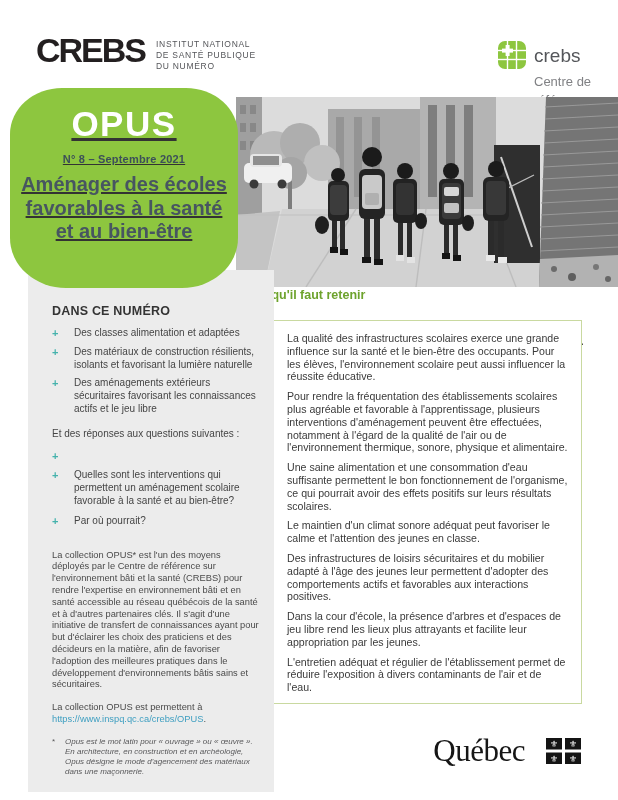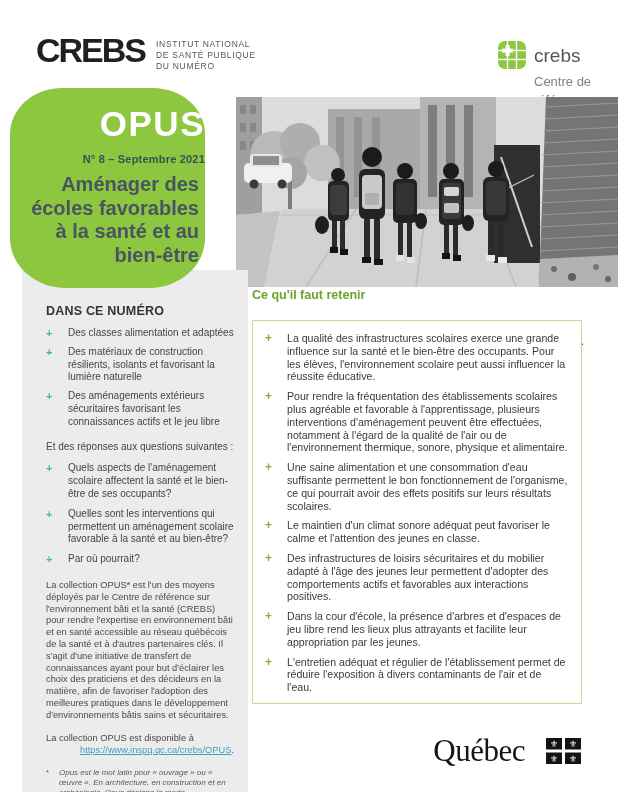--- a/index.html
+++ b/index.html
@@ -18,45 +18,45 @@
   
   .header-inspq{position:absolute;left:36px;top:36px;display:flex;gap:11px;}
   .inspq-word{font-size:34px;font-weight:bold;letter-spacing:-2px;color:#231f20;line-height:0.85;}
   .inspq-sub{margin-top:3px;font-size:8.5px;letter-spacing:0.7px;color:#55565a;line-height:1.32;}
   .header-crebs{position:absolute;left:497px;top:40px;width:112px;}
   .crebs-top{display:flex;align-items:center;gap:7px;}
   .crebs-word{font-size:19px;color:#54565a;line-height:1;}
   .crebs-tag{margin-top:3px;margin-left:37px;font-size:13px;color:#808184;line-height:1.35;}
   
   .blob{
-    position:absolute;left:10px;top:88px;width:195px;height:200px;z-index:3;
+    position:absolute;left:10px;top:88px;width:228px;height:200px;z-index:3;
     background:var(--green);border-radius:52px 52px 56px 56px / 46px 46px 50px 50px;
-    text-align:right;padding-top:16px;
+    text-align:center;padding-top:16px;text-decoration:underline;
   }
   .opus{font-size:35px;font-weight:bold;color:#ffffff;letter-spacing:1.5px;}
   .issue{margin-top:9px;font-size:11px;font-weight:bold;color:#3c4f59;letter-spacing:0.2px;}
   .blob-title{margin-top:8px;font-size:20px;font-weight:bold;color:var(--slate);line-height:1.18;padding:0 6px;}
   
   .photo{position:absolute;left:236px;top:97px;width:382px;height:190px;z-index:1;}
   
   .sidebar{
-    position:absolute;left:22px;top:270px;width:226px;height:522px;z-index:2;
+    position:absolute;left:28px;top:270px;width:246px;height:522px;z-index:2;
     background:#ececec;padding:34px 14px 0 24px;overflow:hidden;
   }
   .sidebar h2{font-size:12.5px;font-weight:bold;color:#343434;letter-spacing:0.2px;}
   .bullet-row{display:flex;}
   .plus{flex:0 0 22px;font-weight:bold;line-height:inherit;}
   .sidebar .plus{color:var(--teal);font-size:11px;line-height:12.8px;}
   .sidebar .btxt{font-size:10px;line-height:12.8px;color:#454545;}
   .toc{margin-top:9px;display:flex;flex-direction:column;gap:6px;}
   .q-intro{margin-top:12px;font-size:10px;line-height:12.8px;color:#454545;}
   .questions{margin-top:9px;display:flex;flex-direction:column;gap:7px;}
-  .about{margin-top:14px;font-size:9.3px;line-height:11.8px;color:#4a4a4a;}
+  .about{margin-top:22px;font-size:9.3px;line-height:11.8px;color:#4a4a4a;}
   .avail{margin-top:10px;font-size:9.3px;line-height:12px;color:#4a4a4a;}
-  .link{color:var(--link);text-decoration:underline;cursor:pointer;margin-left:34px;}
+  .link{color:var(--link);cursor:pointer;}
   .footnote{margin-top:12px;display:flex;font-size:8px;line-height:10px;color:#58585a;font-style:italic;padding-right:2px;}
   .fn-marker{flex:0 0 13px;font-style:normal;}
   
   .credit{position:absolute;right:34px;top:289px;font-size:13px;color:#404040;margin-top:44px;}
   .retenir-h{position:absolute;left:252px;top:288px;font-size:12.5px;font-weight:bold;color:var(--heading-green);}
   .retenir{
     position:absolute;left:252px;top:320px;width:330px;
     border:1px solid #c9d9a0;padding:11px 13px 9px 12px;
     display:flex;flex-direction:column;gap:7px;background:#fff;
   }
@@ -244,34 +244,33 @@
         </div>
         <div class="bullet-row">
           <span class="plus">+</span>
           <span class="btxt">Des aménagements extérieurs sécuritaires favorisant les connaissances actifs et le jeu libre</span>
         </div>
       </div>
     <div class="q-intro">Et des réponses aux questions suivantes :</div>
     <div class="questions">
         <div class="bullet-row">
           <span class="plus">+</span>
-          <span class="btxt">Quels aspects de l'aménagement scolaire affectent la santé et le bien-être de ses occupants?</span>
         </div>
         <div class="bullet-row">
           <span class="plus">+</span>
           <span class="btxt">Quelles sont les interventions qui permettent un aménagement scolaire favorable à la santé et au bien-être?</span>
         </div>
         <div class="bullet-row">
           <span class="plus">+</span>
           <span class="btxt">Par où pourrait?</span>
         </div>
       </div>
     <p class="about">La collection OPUS* est l'un des moyens déployés par le Centre de référence sur l'environnement bâti et la santé (CREBS) pour rendre l'expertise en environnement bâti et en santé accessible au réseau québécois de la santé et à d'autres partenaires clés. Il s'agit d'une initiative de transfert de connaissances ayant pour but d'éclairer les choix des praticiens et des décideurs en la matière, afin de favoriser l'adoption des meilleures pratiques dans le développement d'environnements bâtis sains et sécuritaires.</p>
     <p class="avail">
-      <span>La collection OPUS est disponible à</span>
+      <span>La collection OPUS est permettent à</span>
       <span class="link">https://www.inspq.qc.ca/crebs/OPUS</span><span>.</span>
     </p>
     <div class="footnote">
       <span class="fn-marker">*</span>
       <span>Opus est le mot latin pour « ouvrage » ou « œuvre ». En architecture, en construction et en archéologie, Opus désigne le mode d'agencement des matériaux dans une maçonnerie.</span>
     </div>
   </div>
 
   <div class="credit">Crédit photo : Hest1.</div>
   <div class="retenir-h">Ce qu'il faut retenir</div>

